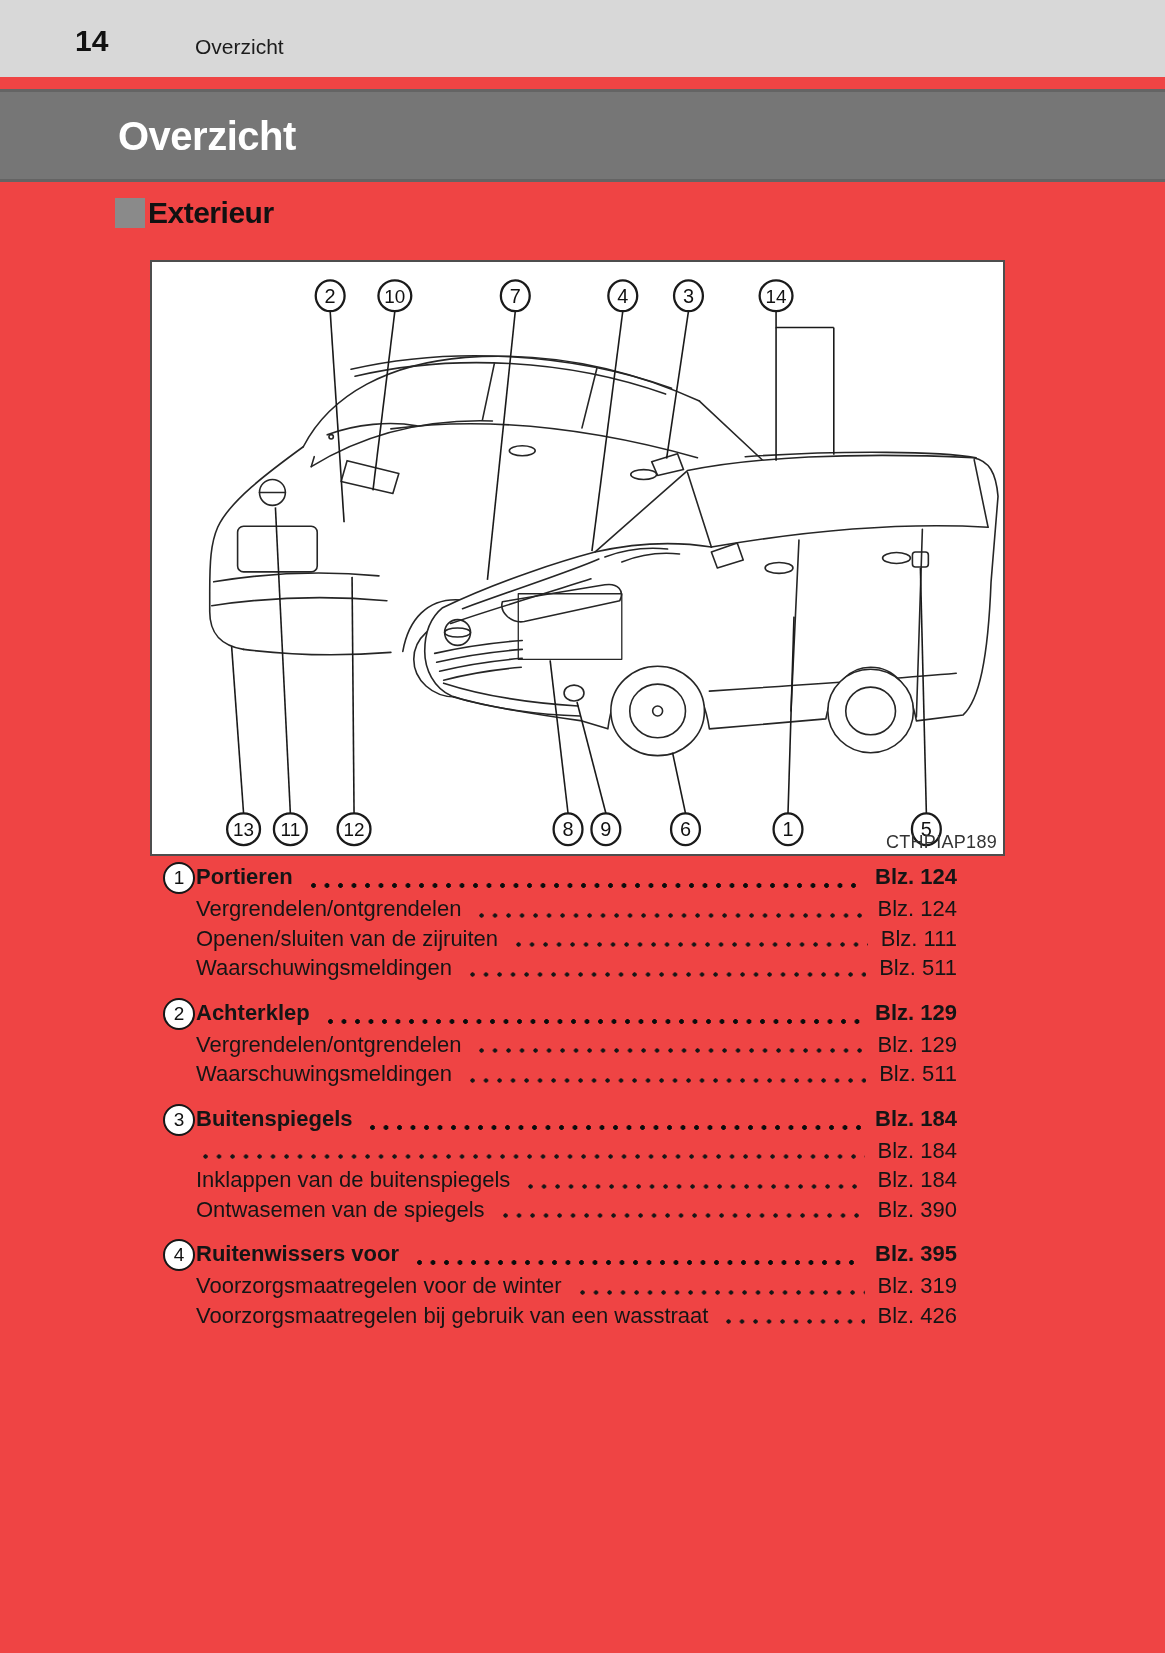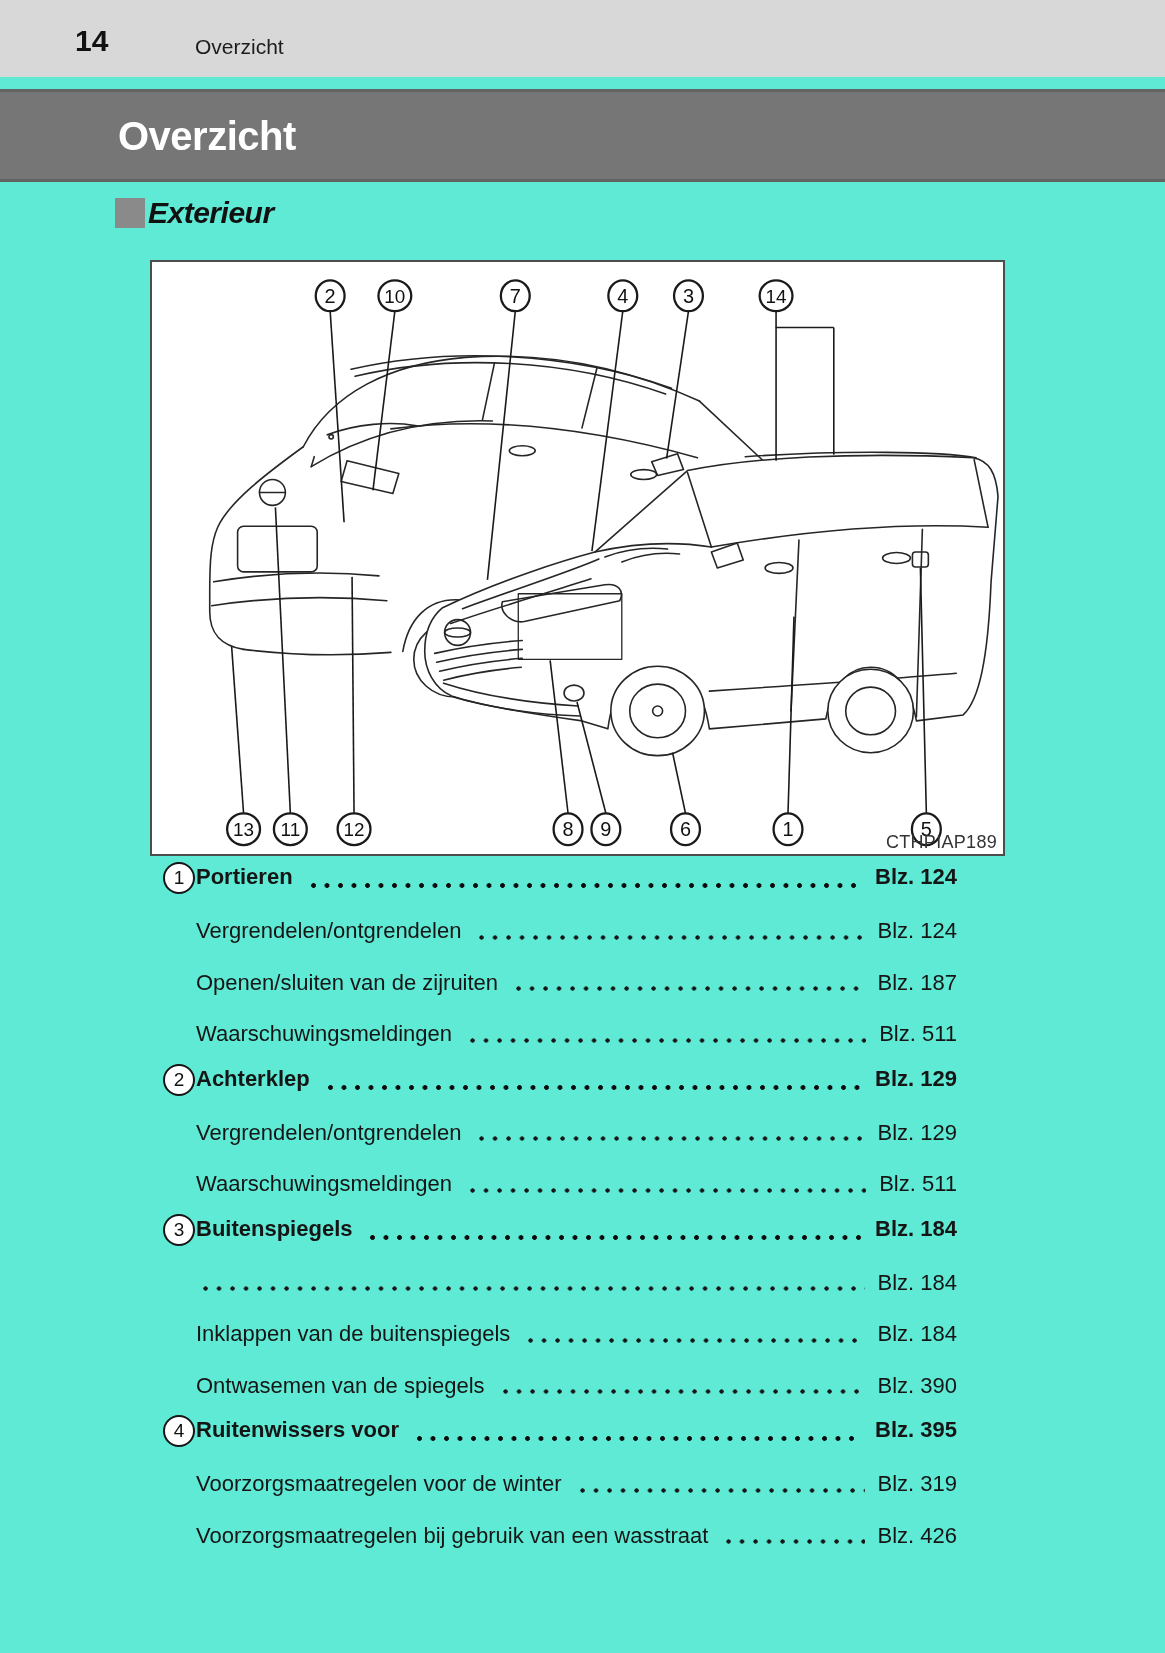--- a/index.html
+++ b/index.html
@@ -1,51 +1,51 @@
 <!DOCTYPE html>
 <html><head>
 <meta charset="utf-8">
 <style>
   html,body{margin:0;padding:0;background:#ffffff;}
-  .page{position:relative;width:1165px;height:1653px;background:#5eead4;overflow:hidden;
+  .page{position:relative;width:1165px;height:1653px;background:#ef4444;overflow:hidden;
         font-family:"Liberation Sans","DejaVu Sans",sans-serif;color:#151515;}
 
   
   .runbar{position:absolute;left:0;top:0;width:1165px;height:77px;background:#d8d8d8;}
   .runbar .pagenum{position:absolute;left:75px;top:24px;font-size:30px;font-weight:bold;color:#111;}
   .runbar .runtitle{position:absolute;left:195px;top:35px;font-size:21px;color:#1c1c1c;}
 
   
   .banner{position:absolute;left:0;top:89px;width:1165px;height:93px;background:#767676;
           border-top:3px solid #646464;border-bottom:3px solid #646464;box-sizing:border-box;}
   .banner .chtitle{position:absolute;left:118px;top:22px;font-size:40px;font-weight:bold;
           color:#ffffff;letter-spacing:-0.5px;}
 
   
   .section{position:absolute;left:115px;top:196px;height:34px;}
   .section .sq{position:absolute;left:0;top:2px;width:30px;height:30px;background:#8a8a8a;}
   .section .stitle{position:absolute;left:33px;top:0;font-size:30px;font-weight:bold;
-          letter-spacing:-0.5px;color:#111;white-space:nowrap;font-style:italic;}
+          letter-spacing:-0.5px;color:#111;white-space:nowrap;}
 
   
   .figure{position:absolute;left:150px;top:260px;width:855px;height:596px;
           border:2px solid #4d4d4d;box-sizing:border-box;background:#fff;}
   .figure svg{position:absolute;left:0;top:0;width:100%;height:100%;}
   .figcode{position:absolute;right:6px;bottom:1px;font-size:18px;color:#333;letter-spacing:0.3px;}
 
   
   .toc{position:absolute;left:163px;top:860px;width:794px;font-size:22px;}
   .toc-item{position:relative;padding-left:33px;margin-top:13px;}
   .toc-item:first-child{margin-top:0;}
   .badge{position:absolute;left:0;top:2px;width:28px;height:28px;border:2px solid #161616;
          border-radius:50%;display:flex;align-items:center;justify-content:center;
          font-size:19px;color:#111;background:#fff;}
   .row{display:flex;align-items:baseline;gap:11px;}
   .title-row{font-weight:bold;line-height:34px;}
-  .sub-row{line-height:29.5px;font-weight:normal;margin-top:22px;}
+  .sub-row{line-height:29.5px;font-weight:normal;}
   .row .lbl{white-space:nowrap;}
   .row .dots{flex:1 1 auto;align-self:flex-end;height:5px;margin:0 2px 6px 7px;
          background-image:radial-gradient(circle at 2.5px 2.5px,#161616 1.9px,transparent 2.4px);
          background-size:13.5px 5px;background-repeat:repeat-x;background-position:left bottom;}
   .title-row .dots{background-image:radial-gradient(circle at 2.5px 2.5px,#0c0c0c 2.1px,transparent 2.6px);}
   .row .pg{white-space:nowrap;}
 </style>
 </head>
 <body>
 
@@ -232,21 +232,21 @@
         <span class="pg">Blz. 124</span>
       </div>
       <div class="row sub-row">
           <span class="lbl">Vergrendelen/ontgrendelen</span>
           <span class="dots"></span>
           <span class="pg">Blz. 124</span>
         </div>
       <div class="row sub-row">
           <span class="lbl">Openen/sluiten van de zijruiten</span>
           <span class="dots"></span>
-          <span class="pg">Blz. 187</span>
+          <span class="pg">Blz. 111</span>
         </div>
       <div class="row sub-row">
           <span class="lbl">Waarschuwingsmeldingen</span>
           <span class="dots"></span>
           <span class="pg">Blz. 511</span>
         </div>
     </div>
 
     <div class="toc-item">
       <span class="badge">

